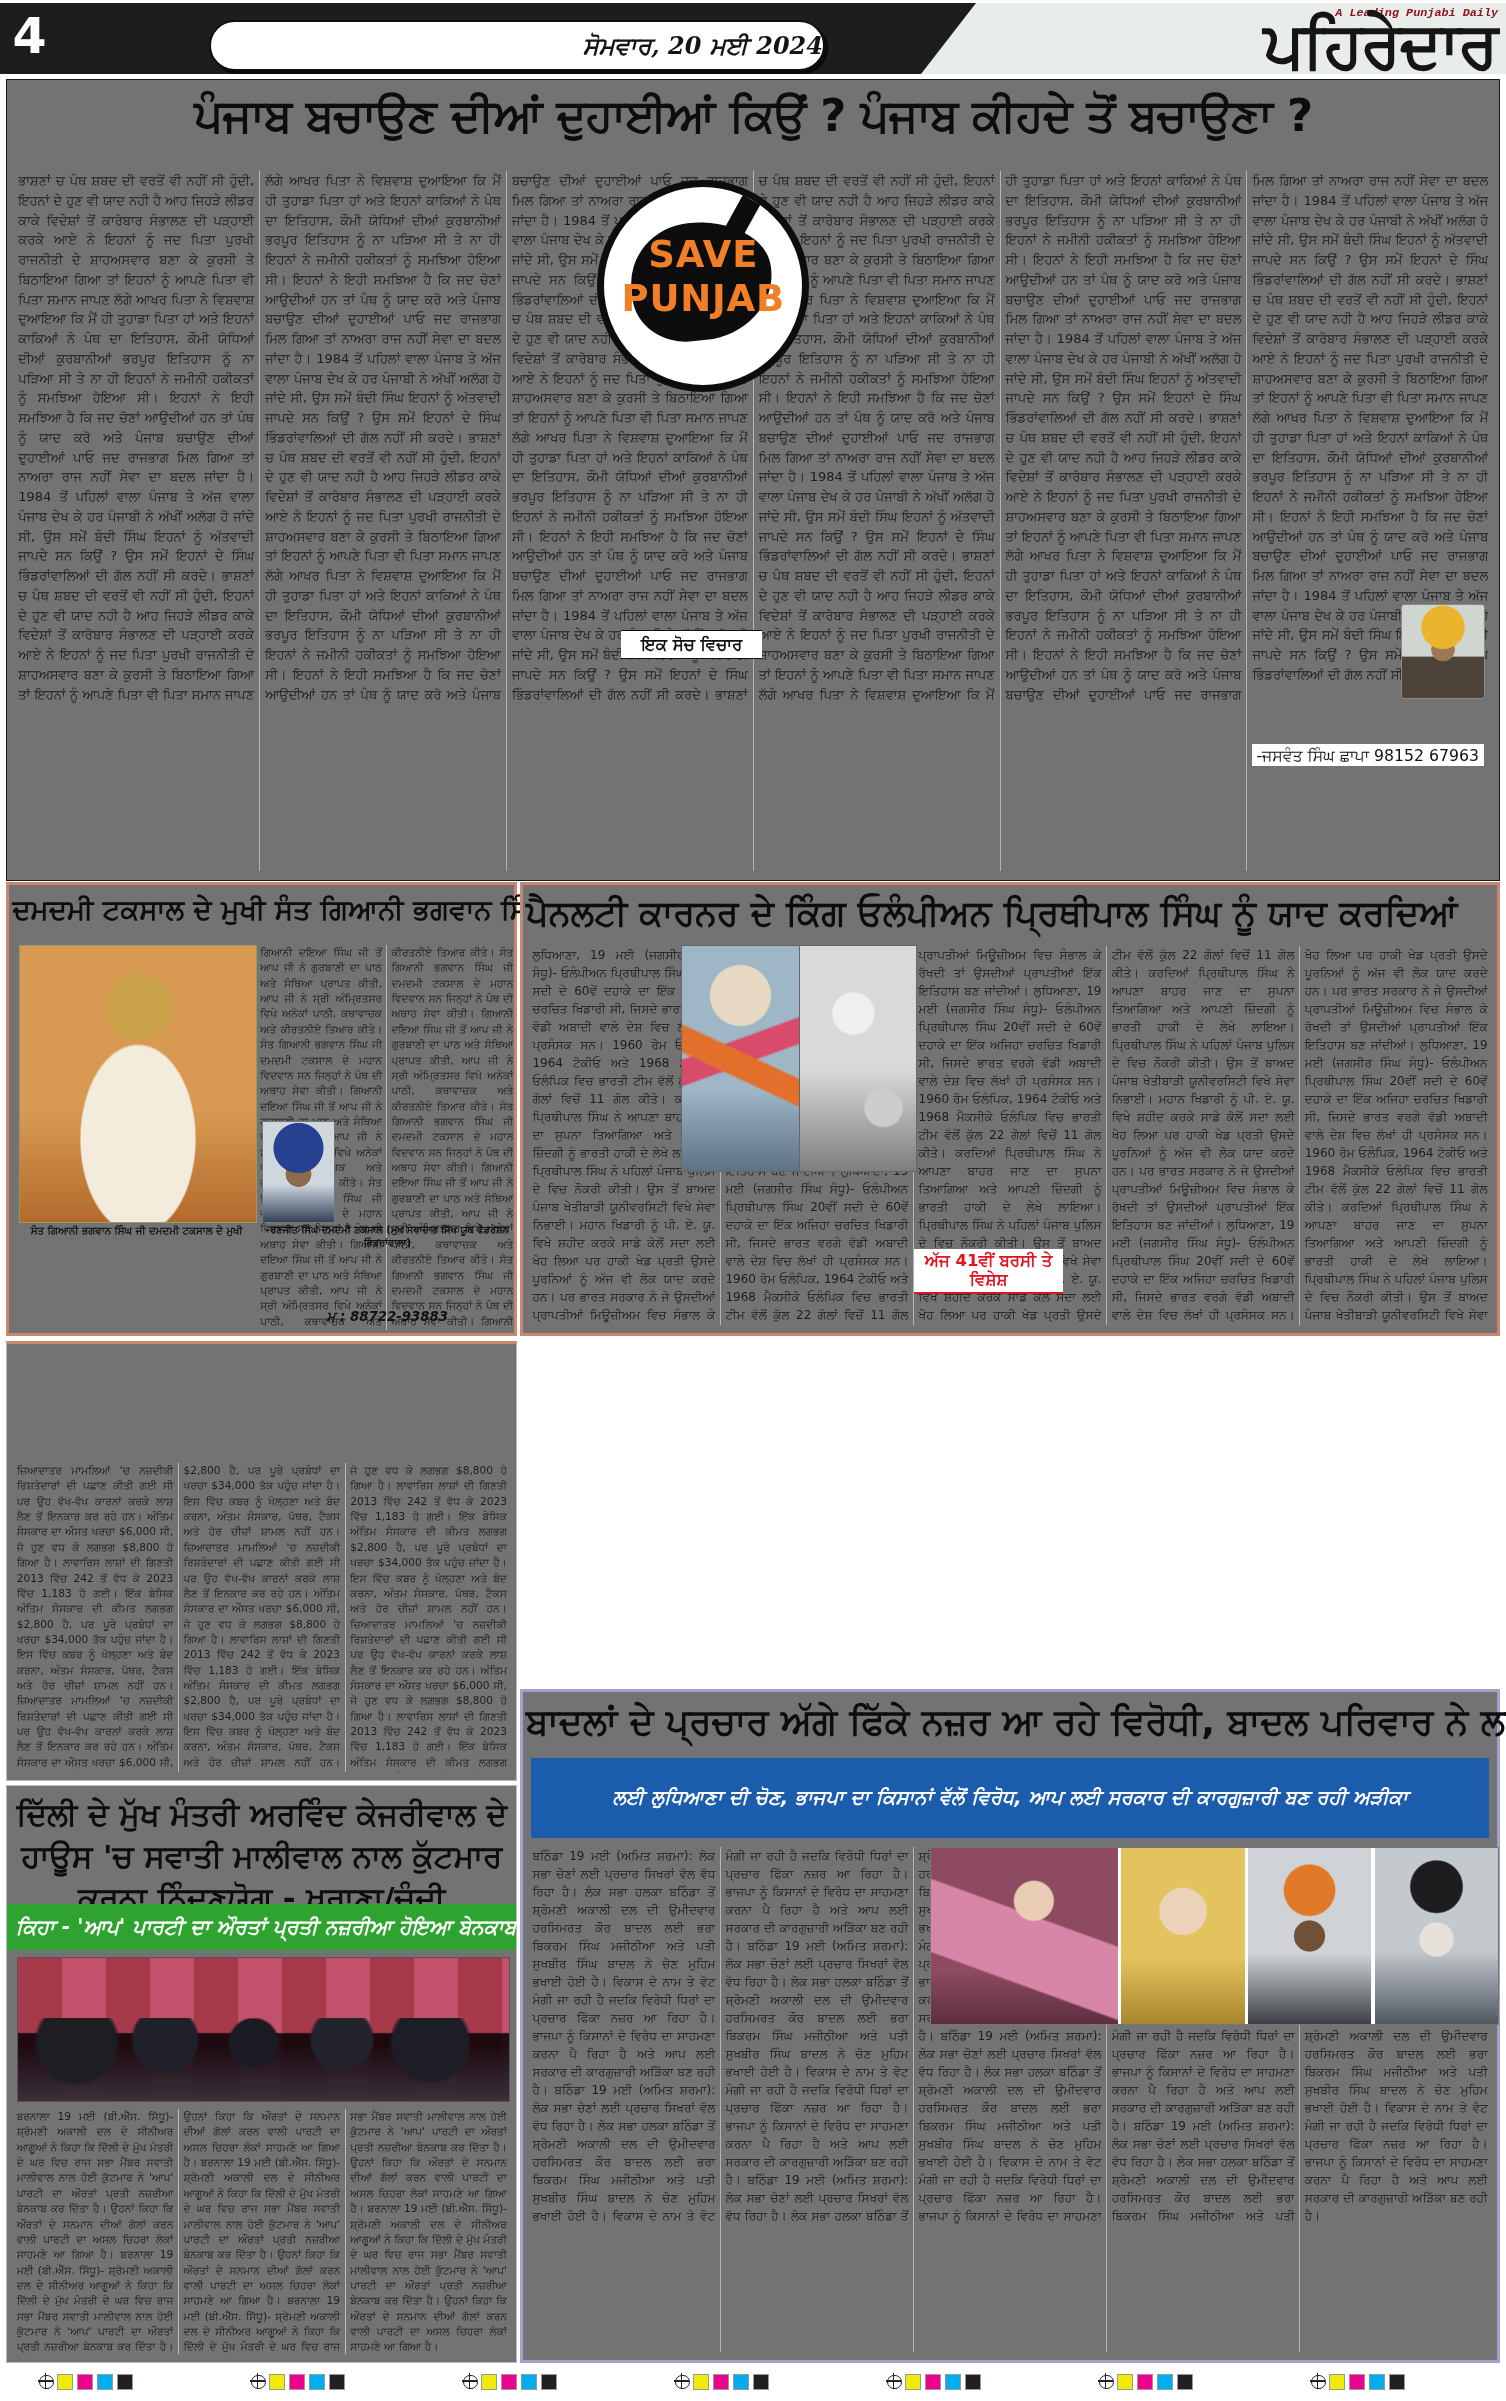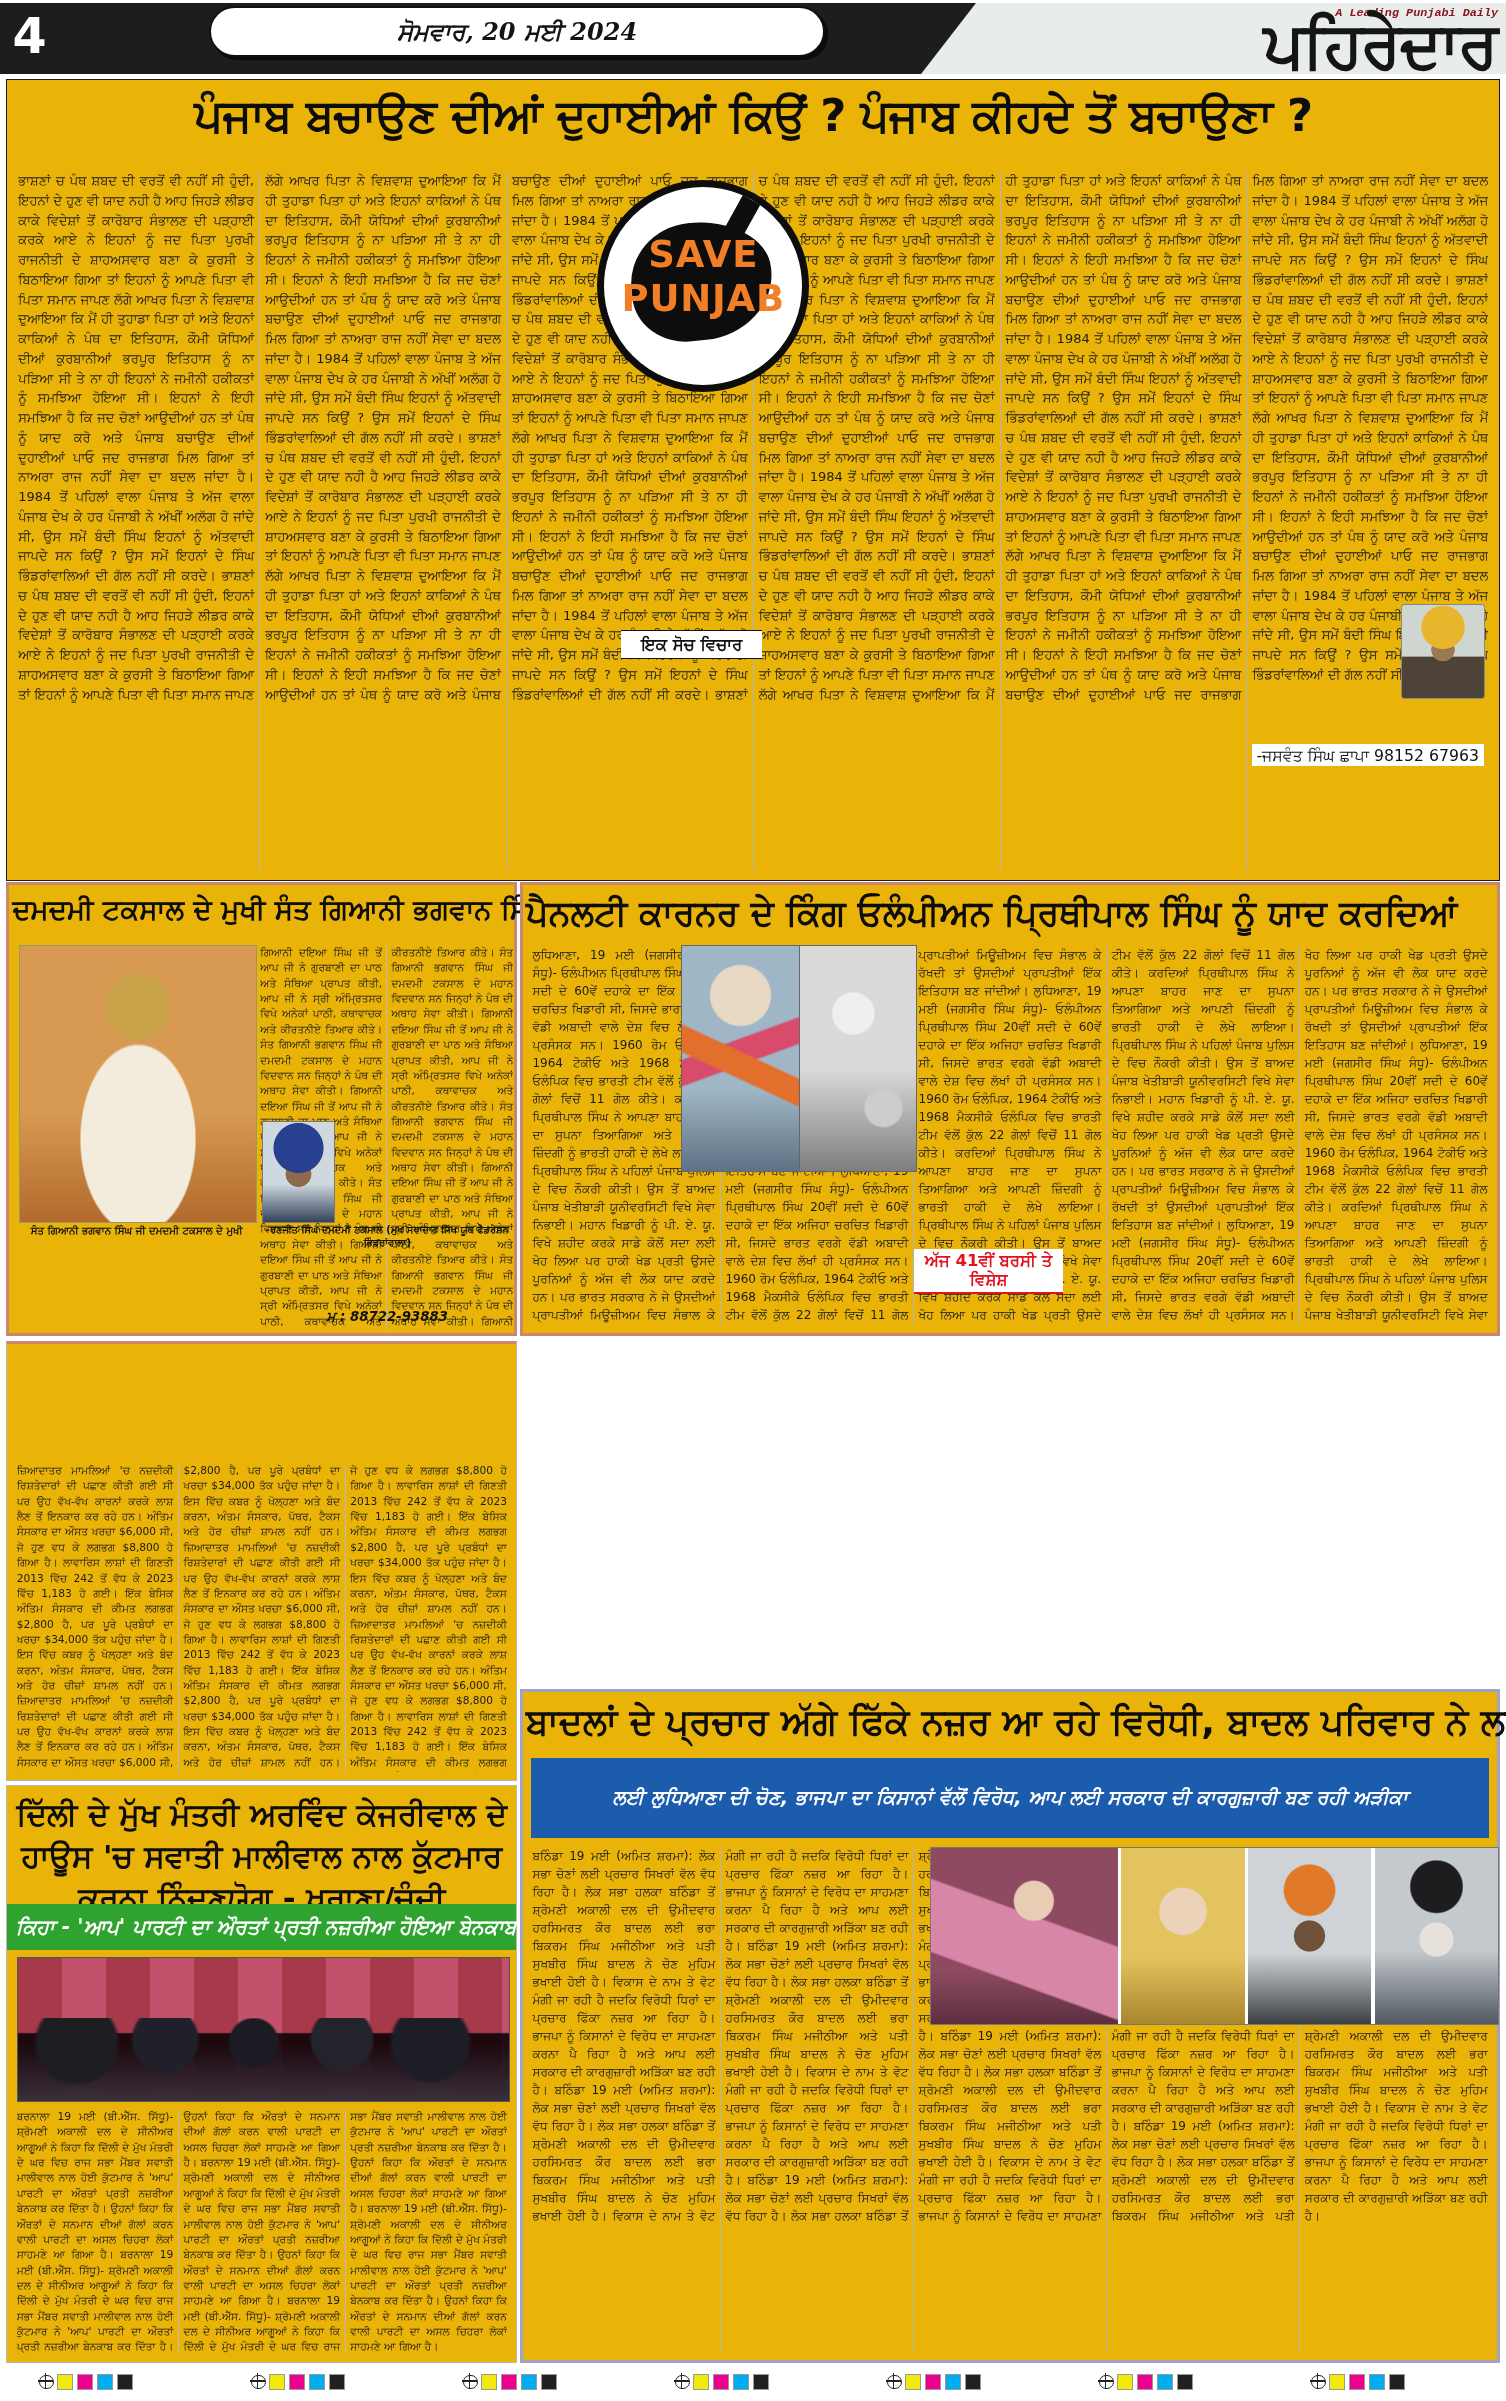--- a/index.html
+++ b/index.html
@@ -2,28 +2,28 @@
 <html style="font-size:12.6px"><head>
 <meta charset="utf-8">
 <style>
   html,body{margin:0;padding:0;background:#ffffff;}
   body{font-family:"DejaVu Sans",sans-serif;color:#111;}
   .page{position:relative;width:1506px;height:2401px;background:#fff;overflow:hidden;}
 
   
   .hdr{position:absolute;left:0;top:3.1px;width:1506px;height:71px;background:#1c1e1d;}
   .hdr-num{position:absolute;left:12.6px;top:4.7px;font-size:49px;font-weight:800;color:#fff;}
-  .hdr-pill{position:absolute;left:209px;top:3px;width:612px;height:47px;background:#fff;border:2.4px solid #101010;border-radius:27px;display:flex;align-items:center;justify-content:center;box-shadow:3.1px 3.1px 0 #0a0a0a;}
+  .hdr-pill{position:absolute;left:209px;top:17px;width:612px;height:47px;background:#fff;border:2.4px solid #101010;border-radius:27px;display:flex;align-items:center;justify-content:flex-end;box-shadow:3.1px 3.1px 0 #0a0a0a;}
   .hdr-pill span{font-family:"DejaVu Serif",serif;font-style:italic;font-weight:700;font-size:24px;color:#141414;}
   .hdr-right{position:absolute;right:0;top:0;width:585px;height:71px;background:#e9edea;clip-path:polygon(55px 0,100% 0,100% 100%,0 100%);}
   .masthead{position:absolute;right:9.4px;top:11px;font-size:64px;line-height:63px;font-weight:800;color:#151515;letter-spacing:-1.6px;}
   .tagline{position:absolute;right:7.9px;top:3.1px;font-size:11.8px;font-style:italic;font-weight:700;color:#8b1520;font-family:Liberation Mono, monospace;}
 
   
-  .box{position:absolute;background:#eab308;box-sizing:border-box;}
+  .box{position:absolute;background:#737373;box-sizing:border-box;}
   .jtext{text-align:justify;overflow:hidden;color:#1c1c1c;}
   h1,h2{margin:0;font-weight:800;color:#0d0d0d;}
   .cap{font-weight:700;text-align:center;}
   .ph{position:absolute;overflow:hidden;}
 
   
   .lead{left:6.3px;top:79px;width:1494px;height:802px;border:1.6px solid #1a1a1a;}
   .lead h1{position:absolute;left:0;top:9.4px;width:100%;text-align:center;font-size:45px;letter-spacing:-0.8px;white-space:nowrap;}
   .lead-body{position:absolute;left:11px;right:11px;top:91px;bottom:9.4px;column-count:6;column-gap:11px;column-rule:0.8px solid #b5b5b5;font-size:13px;line-height:1.52;}
   .save-circle{position:absolute;left:590px;top:100px;width:198px;height:198px;background:#fff;border:7px solid #0d0d0d;border-radius:50%;z-index:3;}

